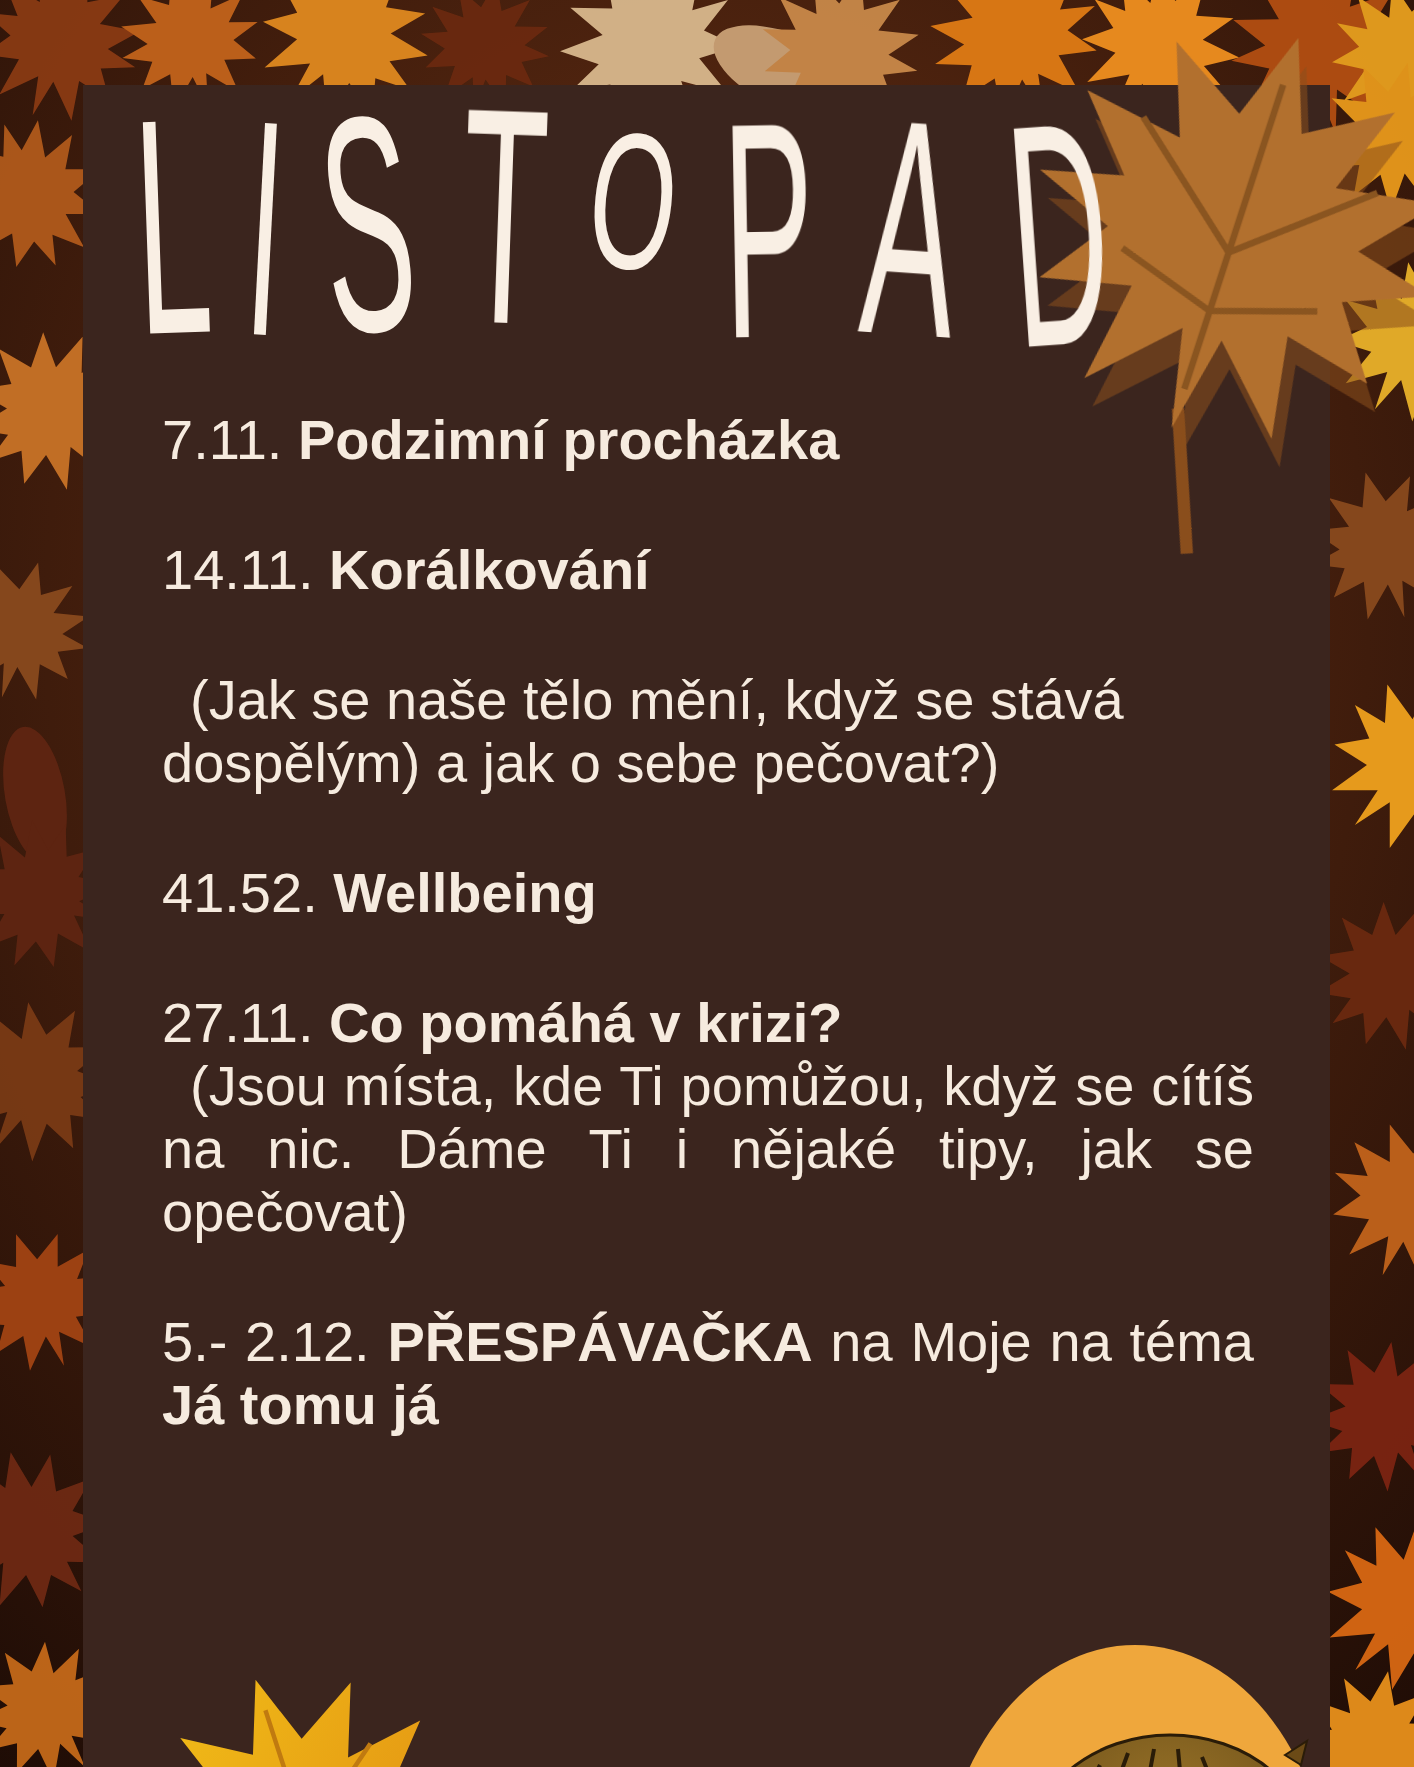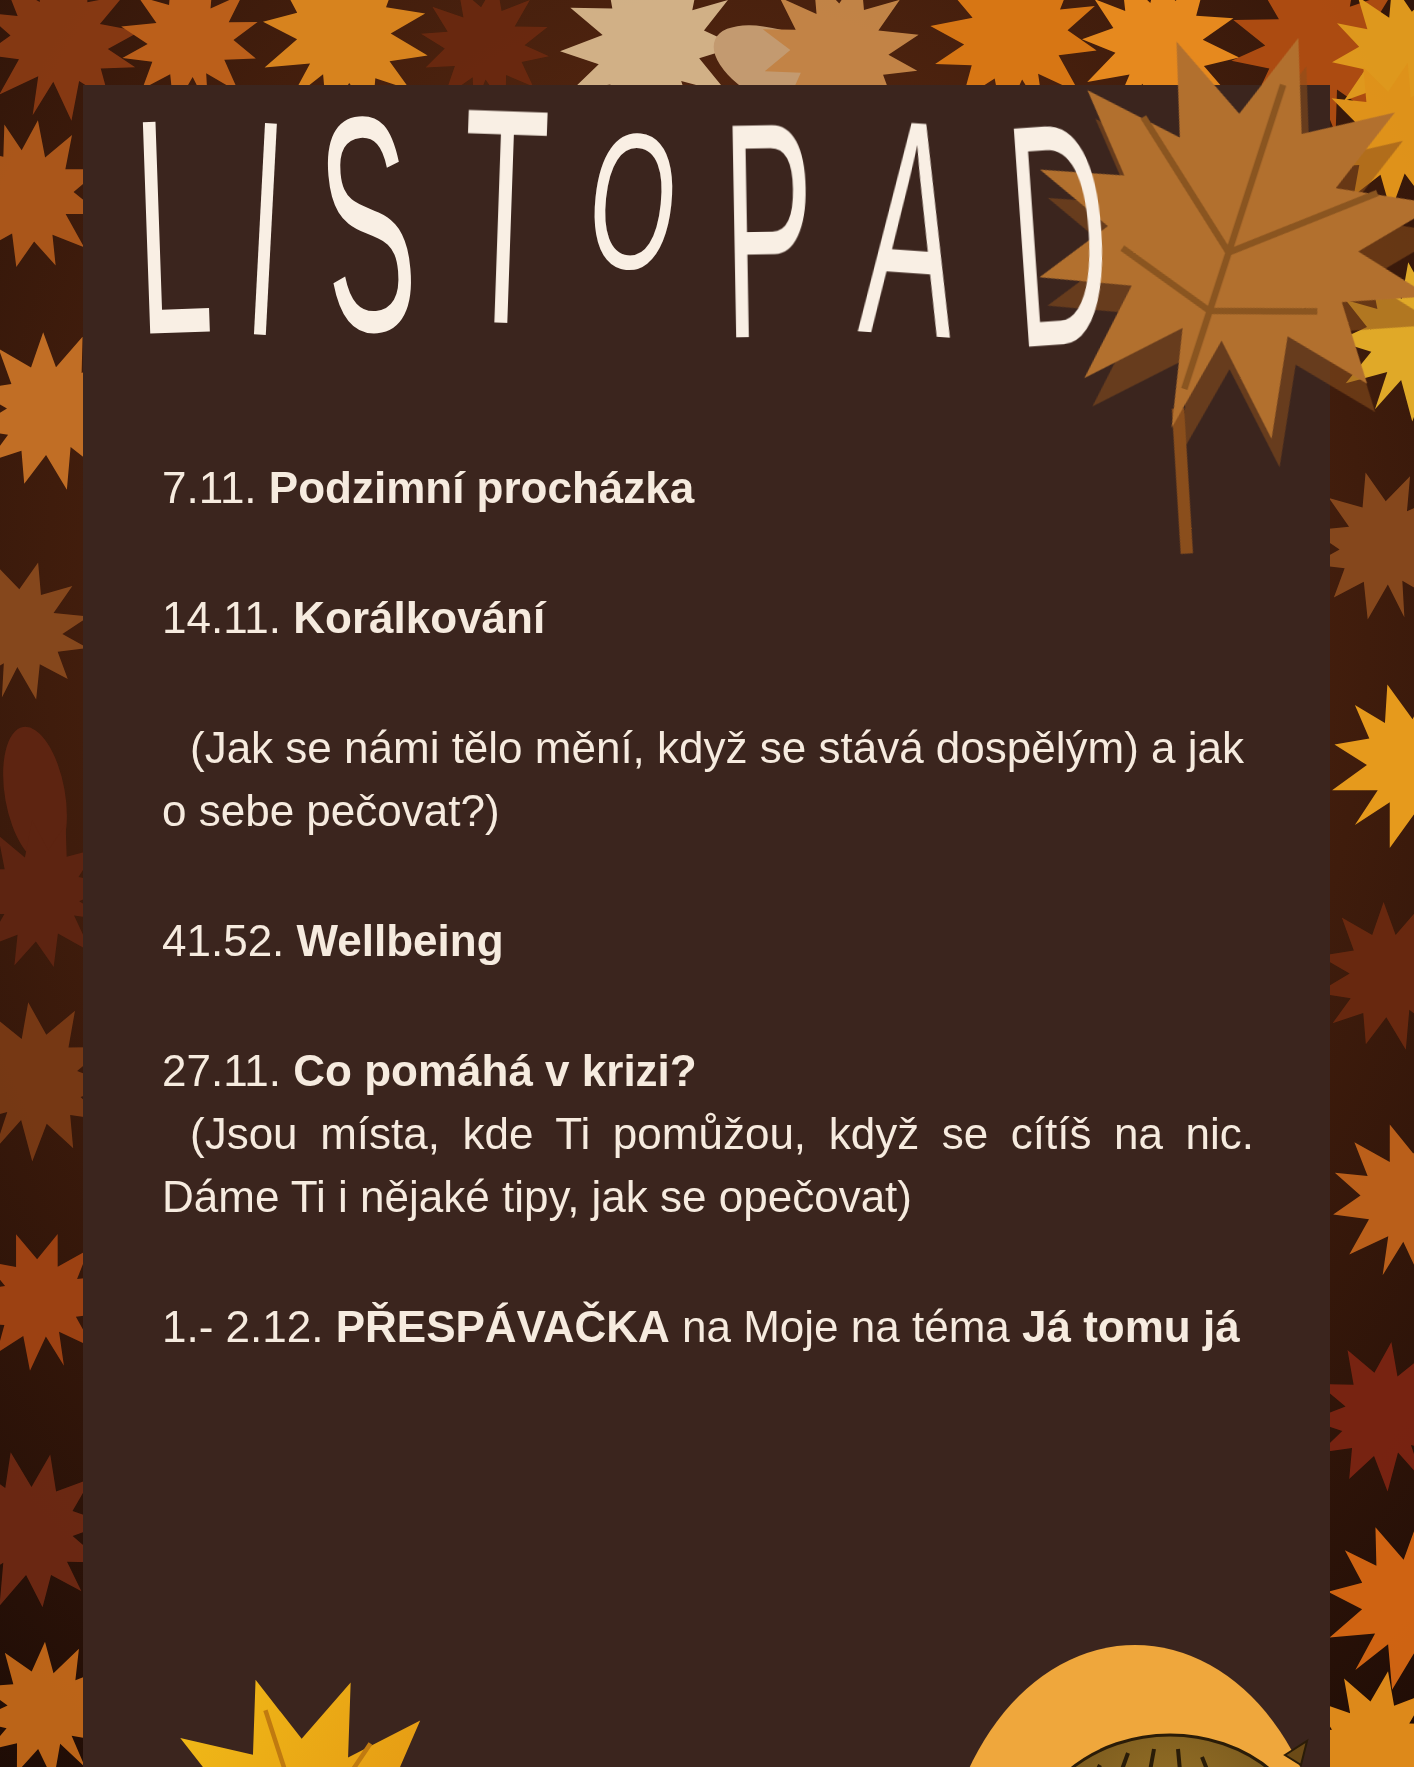--- a/index.html
+++ b/index.html
@@ -31,21 +31,21 @@
   .tl:nth-child(2){transform:translateY(4px) rotate(3deg) scale(0.62,1.5);}
   .tl:nth-child(3){transform:translateY(0px) rotate(-5deg) scale(0.66,1.5);}
   .tl:nth-child(4){transform:translateY(-8px) rotate(2deg) scale(0.68,1.5);}
   .tl:nth-child(5){font-size:155px;transform:translateY(-22px) rotate(6deg) scale(0.72,1.25);}
   .tl:nth-child(6){transform:translateY(6px) rotate(-1deg) scale(0.66,1.5);}
   .tl:nth-child(7){transform:translateY(4px) rotate(4deg) scale(0.68,1.5);}
   .tl:nth-child(8){transform:translateY(10px) rotate(-4deg) scale(0.66,1.55);}
   
   .content{
     position:absolute;left:162px;top:408px;width:1092px;z-index:3;
-    color:#f6ebdf;font-size:44px;line-height:63px;margin-top:48px;
+    color:#f6ebdf;font-size:56px;line-height:63px;
   }
   .block{margin:0 0 67px 0;}
   .block p{margin:0;}
   .line b{font-weight:700;}
   .desc{text-indent:28px;}
   .just{text-align:justify;text-align-last:left;}
   
   .bigleaf{position:absolute;left:1015px;top:28px;width:440px;height:410px;z-index:2;}
   .yellowleaf{position:absolute;left:25px;top:1672px;width:560px;height:320px;z-index:2;}
   .pumpkin{
@@ -133,34 +133,34 @@
     <div class="block">
       <p class="line"><span>7.11.</span> <b>Podzimní procházka</b></p>
     </div>
 
 
     <div class="block">
       <p class="line"><span>14.11.</span> <b>Korálkování</b></p>
     </div>
 
     <div class="block">
-      <p class="desc">(Jak se námi tělo mění, když se stává dospělým) a jak o sebe pečovat?)</p>
+      <p class="desc">(Jak se naše tělo mění, když se stává dospělým) a jak o sebe pečovat?)</p>
     </div>
 
     <div class="block">
       <p class="line"><span>41.52.</span> <b>Wellbeing</b></p>
     </div>
 
     <div class="block">
       <p class="line"><span>27.11.</span> <b>Co pomáhá v krizi?</b></p>
       <p class="desc just">(Jsou místa, kde Ti pomůžou, když se cítíš na nic. Dáme Ti i nějaké tipy, jak se opečovat)</p>
     </div>
 
     <div class="block">
-      <p class="line just"><span>1.- 2.12.</span> <b>PŘESPÁVAČKA</b><span> na Moje na téma </span><b>Já tomu já</b></p>
+      <p class="line just"><span>5.- 2.12.</span> <b>PŘESPÁVAČKA</b><span> na Moje na téma </span><b>Já tomu já</b></p>
     </div>
 
   </div>
 
   <svg class="yellowleaf" viewBox="0 0 100 100" style="overflow:visible">
     <defs>
       <linearGradient id="yg" x1="0" y1="0" x2="1" y2="1">
         <stop offset="0" stop-color="#f2c018"></stop>
         <stop offset="1" stop-color="#e08a12"></stop>
       </linearGradient>

